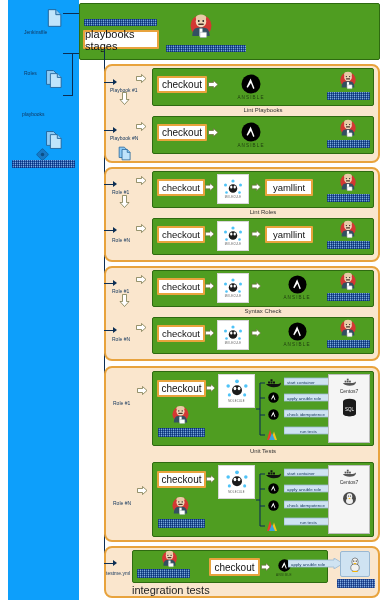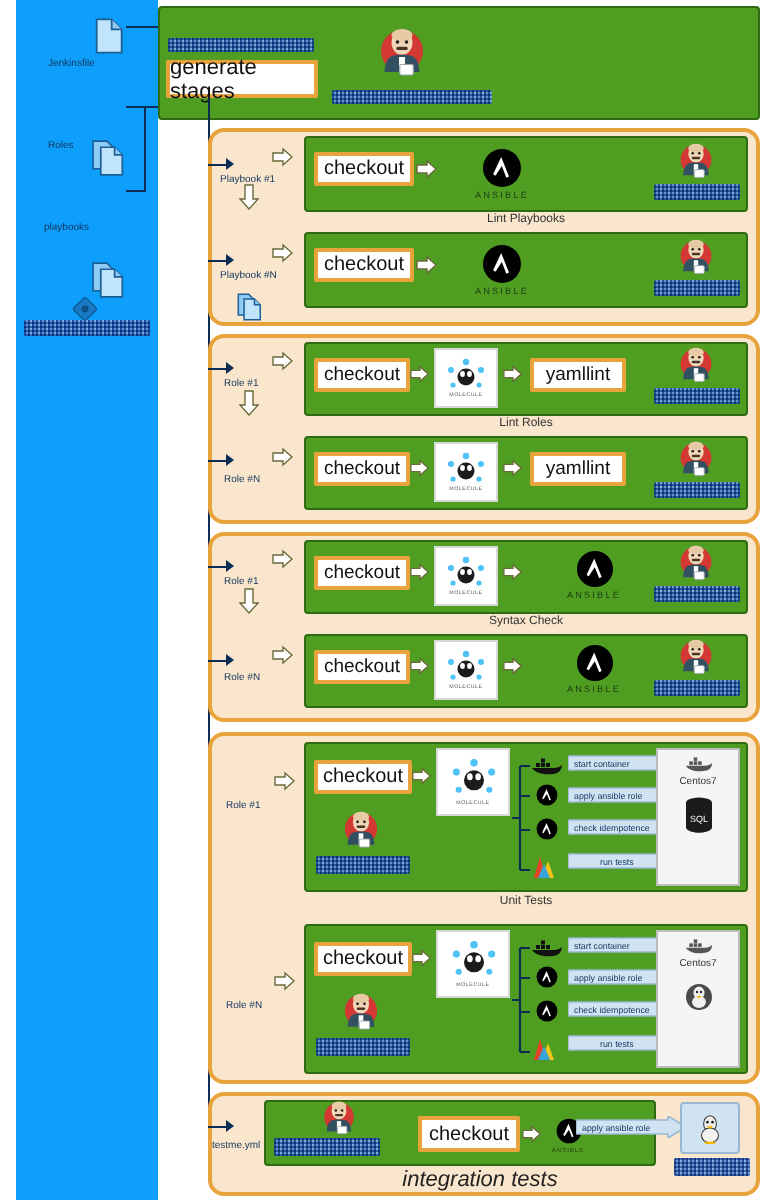--- a/index.html
+++ b/index.html
@@ -11,21 +11,21 @@
   
   .abs{position:absolute;box-sizing:border-box;}
   .sidebar{background:#0d9ffb;}
   .greenbox{background:#4f9d21;border:1px solid #2e6a10;border-radius:2px;}
   .peachbox{background:#fae6cd;border:2px solid #e8a33d;border-radius:8px;}
   .whitebox{background:#ffffff;border:2px solid #e8a33d;
             display:flex;align-items:center;justify-content:center;
             color:#111;border-radius:1px;}
   .lbl{color:#12355c;font-size:5px;line-height:6px;white-space:nowrap;}
   .sectionlabel{color:#333;font-size:6px;text-align:center;white-space:nowrap;}
-  .bigsectionlabel{color:#222;font-size:11px;text-align:center;white-space:nowrap;font-style:italic;}
+  .bigsectionlabel{color:#222;font-size:11px;white-space:nowrap;}
 
   
   .redact{background:
       repeating-linear-gradient(90deg,#2f62a8 0 1px,#9fc0e8 1px 2px,#2f62a8 2px 3px,#cfe0f5 3px 4px),
       repeating-linear-gradient(0deg,#3d72b8 0 1px,#a8c6ea 1px 2px);
     background-blend-mode:multiply;
     border-radius:1px;opacity:.95;}
   .vline{width:1px;background:#0b2d53;}
   .hline{height:1px;background:#0b2d53;}
   .arrowhead{width:0;height:0;border-top:3px solid transparent;
@@ -123,21 +123,21 @@
   <div class="abs fileicon" style="left:113px;top:4px;width:15px;height:15px;">
     <svg viewBox="0 0 26 26" width="15" height="15">
       <path d="M2 2h9l5 5v13H2z" fill="#8ecbf5" stroke="#1c5f96" stroke-width="1.3"></path>
       <path d="M7 6h9l5 5v13H7z" fill="#bfe4fb" stroke="#1c5f96" stroke-width="1.3"></path>
       <path d="M16 6v5h5" fill="#8ecbf5" stroke="#1c5f96" stroke-width="1.3"></path>
     </svg>
   </div>
 
   <div class="abs redact" style="left:84px;top:19px;width:73px;height:7px;"></div>
 
-  <div class="abs whitebox" style="left:83px;top:30px;width:76px;height:19px;font-size:11px;">generate stages</div>
+  <div class="abs whitebox" style="left:83px;top:30px;width:76px;height:19px;font-size:11px;">playbooks stages</div>
 
   <div class="abs jenkins" style="left:186px;top:12px;width:30px;height:30px;">
     <svg viewBox="0 0 40 40" width="30" height="30">
       <circle cx="20" cy="18" r="14" fill="#d33833"></circle>
       <ellipse cx="20" cy="12.5" rx="7" ry="8" fill="#f0d7b8"></ellipse>
       <ellipse cx="20" cy="7.5" rx="7" ry="4.2" fill="#e8cba6"></ellipse>
       <circle cx="17" cy="12" r="1.2" fill="#231f20"></circle>
         <circle cx="23" cy="12" r="1.2" fill="#231f20"></circle>
       <rect x="16.2" y="15.2" width="7.6" height="2.2" rx="1" fill="#4b3326"></rect>
       <path d="M12 22c2.5-2 13.5-2 16 0 2.8 2.2 3.6 7 3.6 10H8.4c0-3 .8-7.8 3.6-10z" fill="#335061"></path>

